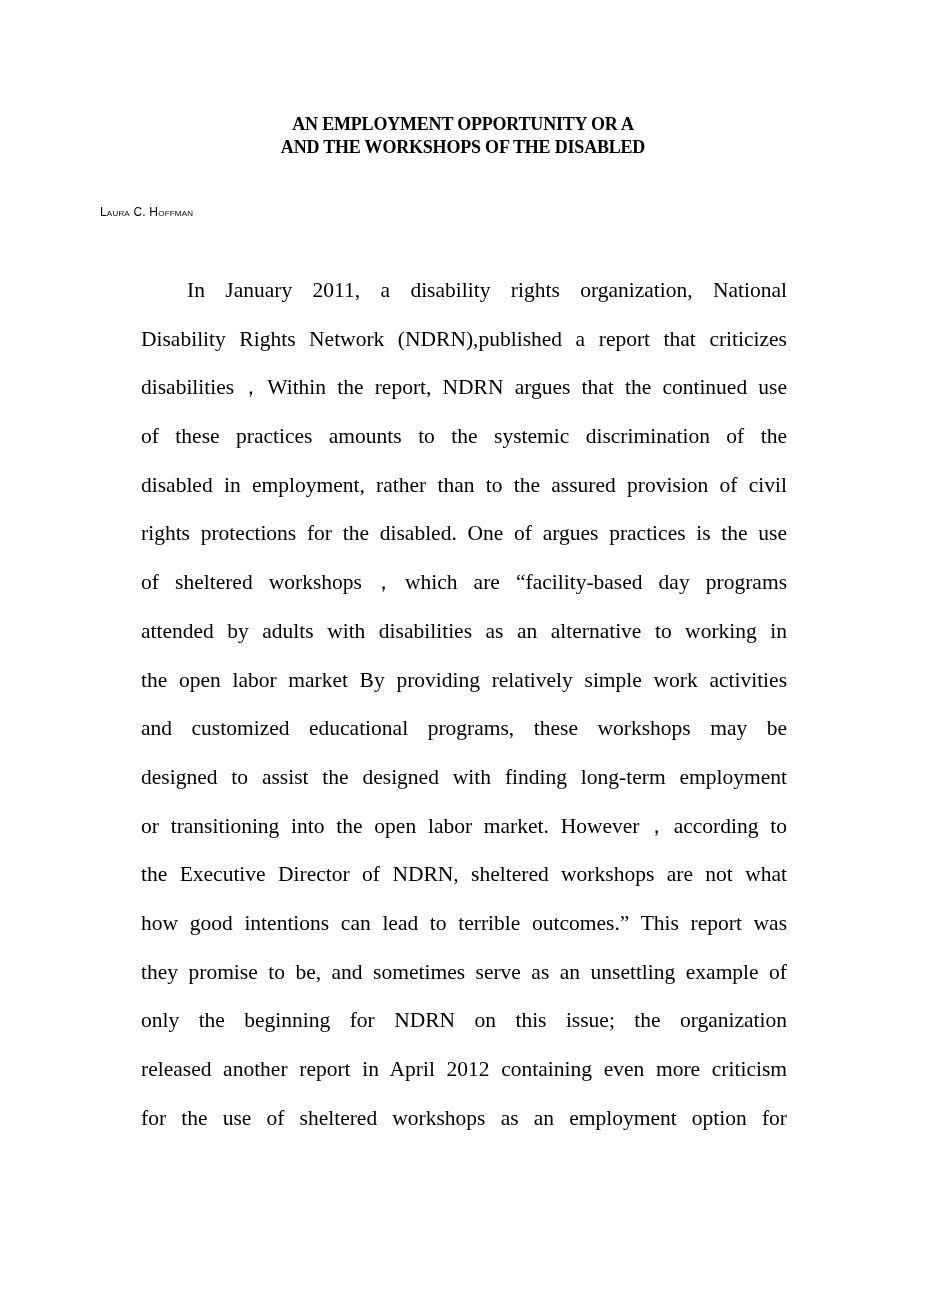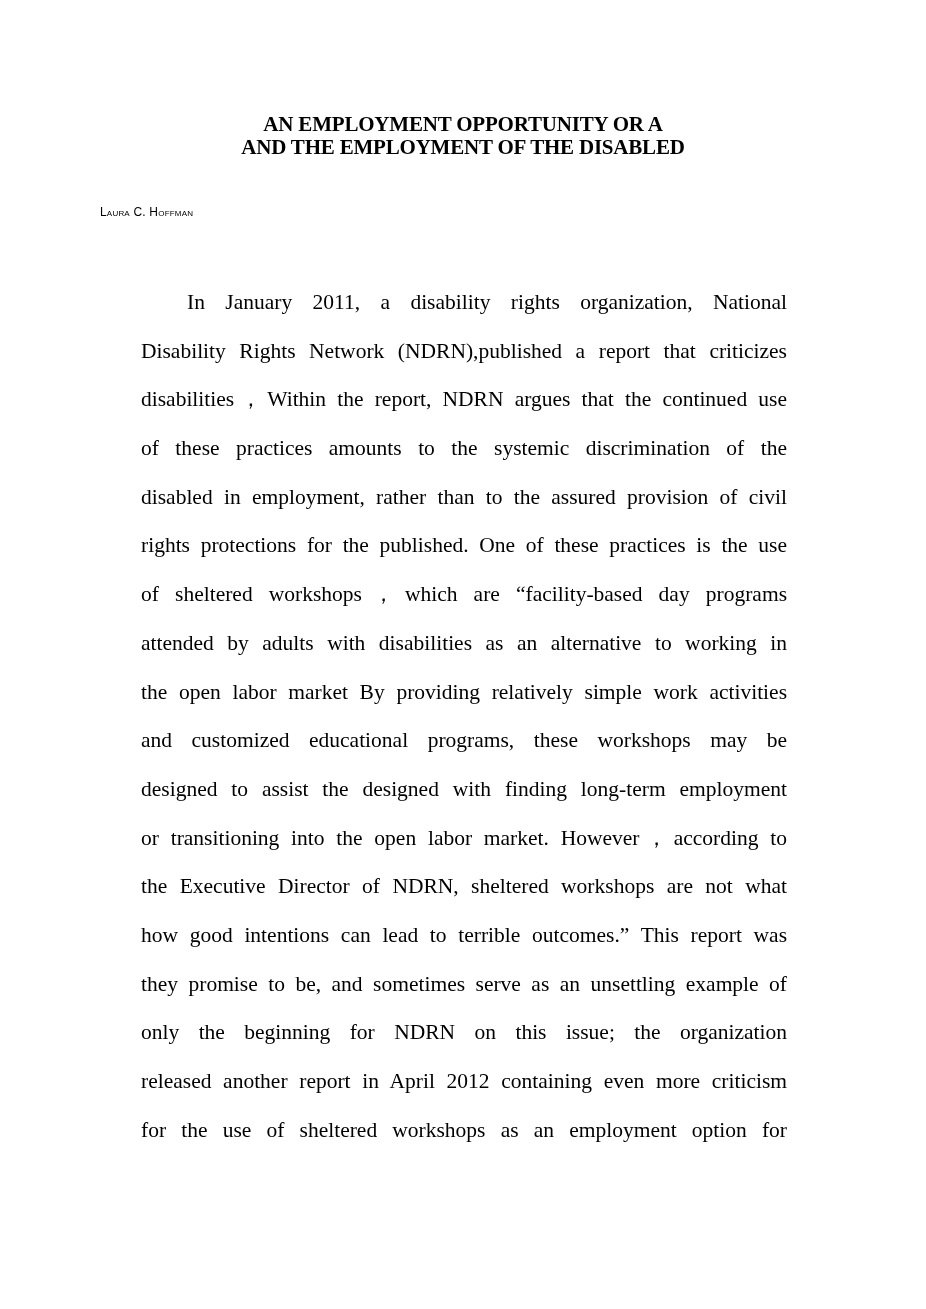--- a/index.html
+++ b/index.html
@@ -2,52 +2,51 @@
 <html><head>
   <meta charset="utf-8">
   <style>
     html, body { margin: 0; padding: 0; background: #ffffff; }
     body { width: 926px; height: 1309px; position: relative; overflow: hidden; color: #000; }
     .page { position: absolute; left: 0; top: 0; width: 926px; height: 1309px; background: #fff; }
     .title {
       position: absolute; left: 100px; width: 726px; top: 113px;
       text-align: center;
       font-family: "Liberation Serif", "DejaVu Serif", serif;
-      font-weight: bold; font-size: 21px; line-height: 23px;
+      font-weight: bold; font-size: 18px; line-height: 23px;
       letter-spacing: -0.2px;
     }
     .title div { white-space: nowrap; }
     .author {
       position: absolute; left: 100px; width: 726px; top: 204px;
       font-family: "Liberation Sans", "DejaVu Sans", sans-serif;
       font-size: 12px; line-height: 16px;
       font-variant: small-caps; letter-spacing: 0.2px;
     }
     .body {
       position: absolute; left: 141px; width: 646px; top: 273px;
       font-family: "Liberation Serif", "DejaVu Serif", serif;
       font-size: 21.5px;
-      margin-top: 12px;
     }
     .line {
       height: 48.7px; line-height: 34px;
       text-align: justify; text-align-last: justify;
       white-space: nowrap; overflow: visible;
     }
     .line span { white-space: normal; }
     .line.indent { padding-left: 46px; }
     .line .wrap { display: block; white-space: normal; text-align: justify; text-align-last: justify; }
   </style>
 </head>
 <body>
 
 <div class="page">
   <div class="title">
     <div>AN EMPLOYMENT OPPORTUNITY OR A</div>
-    <div>AND THE EMPLOYMENT OF THE DISABLED</div>
+    <div>AND THE WORKSHOPS OF THE DISABLED</div>
   </div>
 
   <div class="author">Laura C. Hoffman</div>
 
   <div class="body">
     <div class="line indent">
         <span class="wrap">In January 2011, a disability rights organization, National</span>
       </div>
     <div class="line">
         <span class="wrap">Disability Rights Network (NDRN),published a report that criticizes</span>
@@ -55,21 +54,21 @@
     <div class="line">
         <span class="wrap">disabilities，Within the report, NDRN argues that the continued use</span>
       </div>
     <div class="line">
         <span class="wrap">of these practices amounts to the systemic discrimination of the</span>
       </div>
     <div class="line">
         <span class="wrap">disabled in employment, rather than to the assured provision of civil</span>
       </div>
     <div class="line">
-        <span class="wrap">rights protections for the published. One of these practices is the use</span>
+        <span class="wrap">rights protections for the disabled. One of argues practices is the use</span>
       </div>
     <div class="line">
         <span class="wrap">of sheltered workshops，which are “facility-based day programs</span>
       </div>
     <div class="line">
         <span class="wrap">attended by adults with disabilities as an alternative to working in</span>
       </div>
     <div class="line">
         <span class="wrap">the open labor market By providing relatively simple work activities</span>
       </div>

